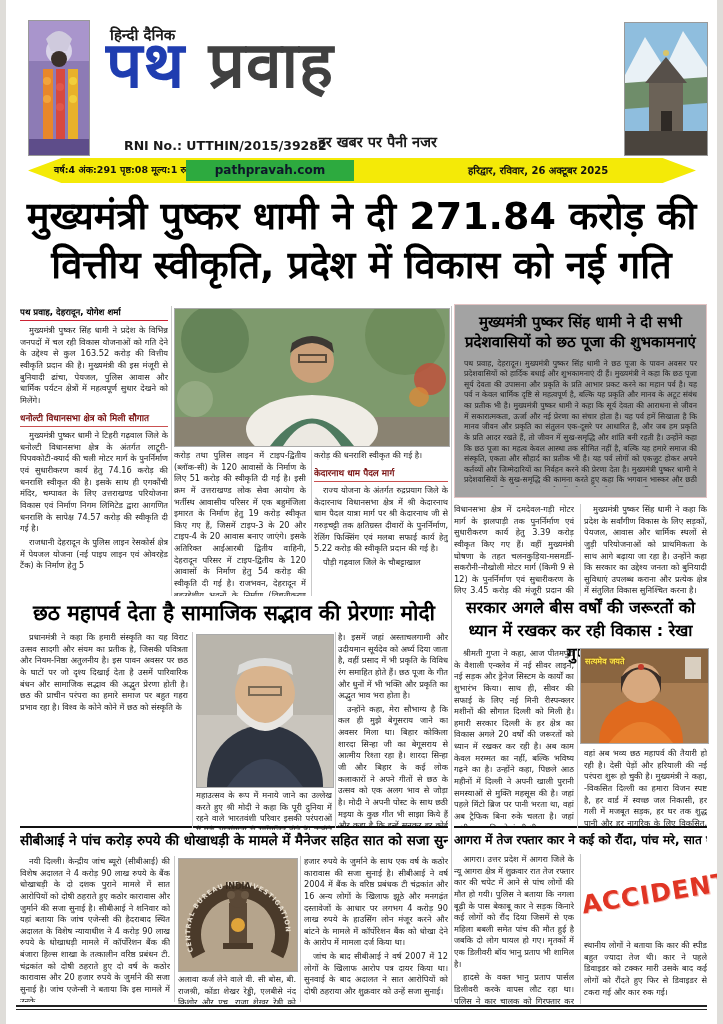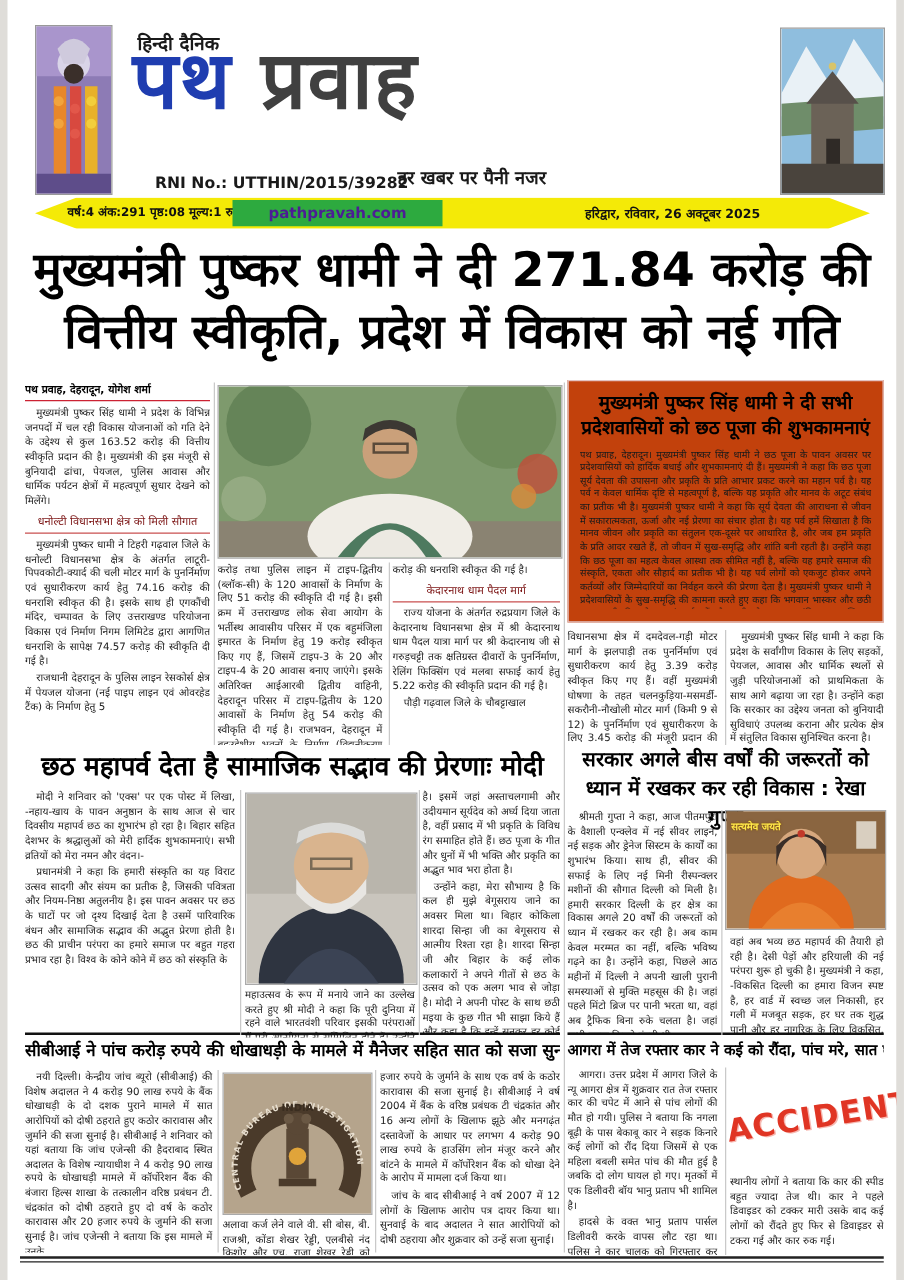--- a/index.html
+++ b/index.html
@@ -9,32 +9,32 @@
   .mast-photo{position:absolute;overflow:hidden;border:1px solid #999;}
   .daily-label{position:absolute;left:104px;top:24px;font-size:15px;font-weight:700;}
   .paper-title{position:absolute;left:100px;top:30px;font-size:64px;font-weight:800;letter-spacing:1px;line-height:1.1;}
   .t-blue{color:#1f3db0;} .t-red{color:#404040;}
   .rni{position:absolute;left:118px;top:138px;font-size:12.5px;font-weight:700;}
   .tagline{position:absolute;left:312px;top:131px;font-size:14.5px;font-weight:700;}
   .banner{position:absolute;left:22px;top:158px;width:668px;height:25px;background:#f4ea07;
           clip-path:polygon(0 50%,5% 0,95% 0,100% 50%,95% 100%,5% 100%);}
   .banner-text{position:absolute;top:163px;font-size:9.5px;font-weight:700;color:#111;}
   .web-box{position:absolute;left:180px;top:160px;width:168px;height:21px;background:#2daa3f;
-           color:#4c1d95;font-size:12px;font-weight:700;text-align:center;line-height:21px;}
+           color:#0f172a;font-size:12px;font-weight:700;text-align:center;line-height:21px;}
   
   .main-headline{position:absolute;left:12px;top:192px;width:687px;text-align:center;
                  font-size:38px;line-height:1.28;font-weight:800;color:#000;}
   .sec-headline{position:absolute;font-weight:800;color:#000;text-align:center;}
   
   .col{position:absolute;overflow:hidden;font-size:8.2px;line-height:1.42;text-align:justify;color:#222;}
   .p{text-indent:9px;margin:0 0 2px;}
   .byline{font-weight:700;font-size:8.6px;color:#000;border-bottom:1.5px solid #c23;padding-bottom:2px;margin-bottom:4px;text-indent:0;}
-  .subhead{color:#7a1212;font-weight:400;font-size:8.8px;border-bottom:1.5px solid #c95050;
-           padding:2px 0 2px;margin:3px 0 3px;text-indent:0;text-align:center;}
-  .box{position:absolute;background:#c2410c;border:1px solid #e3c3c3;padding:7px 9px;box-sizing:border-box;}
+  .subhead{color:#7a1212;font-weight:700;font-size:8.8px;border-bottom:1.5px solid #c95050;
+           padding:2px 0 2px;margin:3px 0 3px;text-indent:0;text-align:left;}
+  .box{position:absolute;background:#a3a3a3;border:1px solid #e3c3c3;padding:7px 9px;box-sizing:border-box;}
   .box-head{font-size:15px;font-weight:800;text-align:center;line-height:1.35;margin:0 0 6px;color:#000;}
   .vrule{position:absolute;width:1px;background:#c9c9c9;}
   .hrule{position:absolute;height:2px;background:#111;}
   .dblrule{position:absolute;left:10px;width:691px;top:1005px;border-top:2px solid #222;border-bottom:1px solid #222;height:2px;}
   .photo{position:absolute;overflow:hidden;border:1px solid #aaa;}
   .stamp{position:absolute;left:575px;top:880px;width:134px;transform:rotate(-9deg);
          color:#e03524;font-weight:800;font-size:25px;letter-spacing:1px;text-align:center;
          text-shadow:1px 1px 0 #f7b9b2;font-family:"DejaVu Sans","Liberation Sans",sans-serif;}
   .overlay-yellow{position:absolute;left:4px;top:6px;color:#ffe84a;font-size:8px;font-weight:700;text-shadow:0 0 2px #7a4a00;}
 </style>
@@ -130,21 +130,20 @@
   <div class="col" style="left:448px;top:504px;width:120px;height:92px;">
     <div class="p" style="text-indent:0;">विधानसभा क्षेत्र में दमदेवल-गड़ी मोटर मार्ग के झलपाड़ी तक पुनर्निर्माण एवं सुधारीकरण कार्य हेतु 3.39 करोड़ स्वीकृत किए गए हैं। वहीं मुख्यमंत्री घोषणा के तहत चलनकुड़िया-मसमर्डी-सकरौनी-नौखोली मोटर मार्ग (किमी 9 से 12) के पुनर्निर्माण एवं सुधारीकरण के लिए 3.45 करोड़ की मंजूरी प्रदान की गई है।</div>
   </div>
   <div class="col" style="left:578px;top:504px;width:123px;height:92px;">
     <div class="p">मुख्यमंत्री पुष्कर सिंह धामी ने कहा कि प्रदेश के सर्वांगीण विकास के लिए सड़कों, पेयजल, आवास और धार्मिक स्थलों से जुड़ी परियोजनाओं को प्राथमिकता के साथ आगे बढ़ाया जा रहा है। उन्होंने कहा कि सरकार का उद्देश्य जनता को बुनियादी सुविधाएं उपलब्ध कराना और प्रत्येक क्षेत्र में संतुलित विकास सुनिश्चित करना है।</div>
   </div>
 
   <div class="sec-headline" style="left:14px;top:598px;width:428px;font-size:21px;white-space:nowrap;overflow:hidden;">छठ महापर्व देता है सामाजिक सद्भाव की प्रेरणाः मोदी</div>
 
   <div class="col" style="left:14px;top:632px;width:168px;height:196px;">
-    <div class="p">मोदी ने शनिवार को 'एक्स' पर एक पोस्ट में लिखा, -नहाय-खाय के पावन अनुष्ठान के साथ आज से चार दिवसीय महापर्व छठ का शुभारंभ हो रहा है। बिहार सहित देशभर के श्रद्धालुओं को मेरी हार्दिक शुभकामनाएं। सभी व्रतियों को मेरा नमन और वंदन।-</div>
     <div class="p">प्रधानमंत्री ने कहा कि हमारी संस्कृति का यह विराट उत्सव सादगी और संयम का प्रतीक है, जिसकी पवित्रता और नियम-निष्ठा अतुलनीय है। इस पावन अवसर पर छठ के घाटों पर जो दृश्य दिखाई देता है उसमें पारिवारिक बंधन और सामाजिक सद्भाव की अद्भुत प्रेरणा होती है। छठ की प्राचीन परंपरा का हमारे समाज पर बहुत गहरा प्रभाव रहा है। विश्व के कोने कोने में छठ को संस्कृति के</div>
   </div>
 
   <div class="photo" style="left:190px;top:634px;width:136px;height:152px;">
     <svg width="136" height="152" viewBox="0 0 136 152">
       <rect width="136" height="152" fill="#c9c5bd"></rect>
       <rect x="0" y="0" width="136" height="80" fill="#b9b5ac"></rect>
       <ellipse cx="68" cy="150" rx="58" ry="60" fill="#2e3440"></ellipse>
       <path d="M30 152 Q68 96 106 152 Z" fill="#3b4354"></path>
       <circle cx="68" cy="58" r="30" fill="#d9b48e"></circle>

